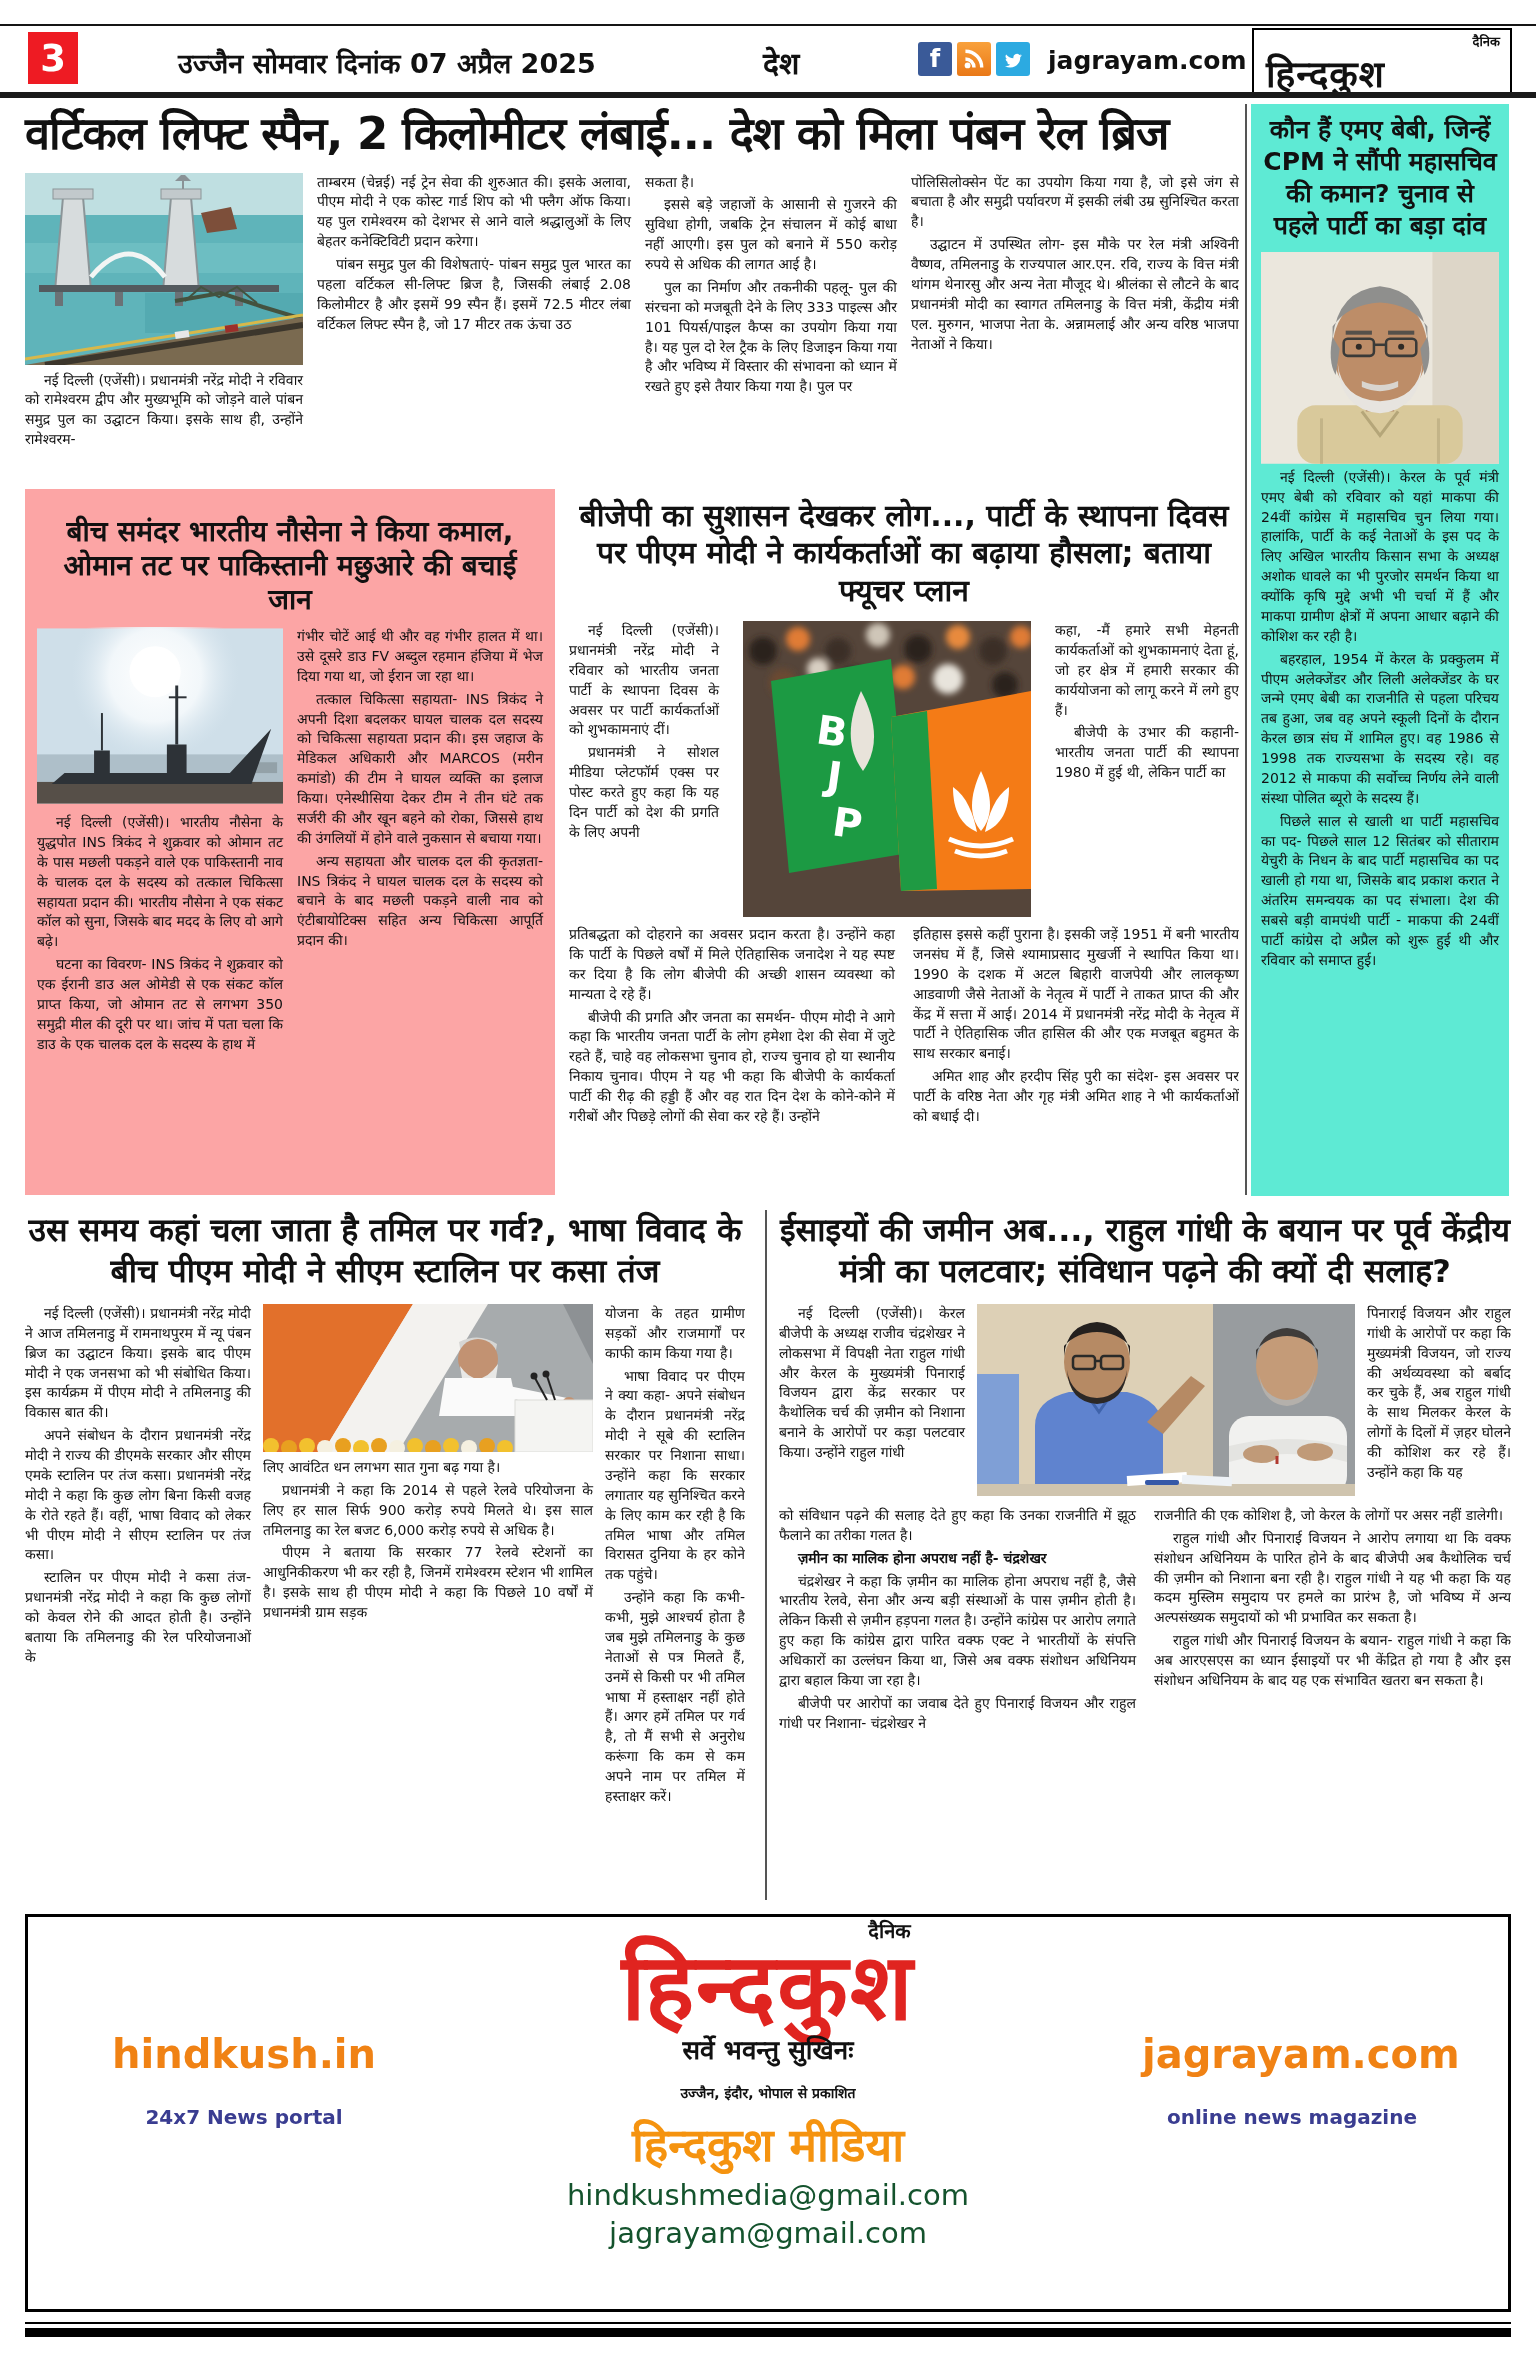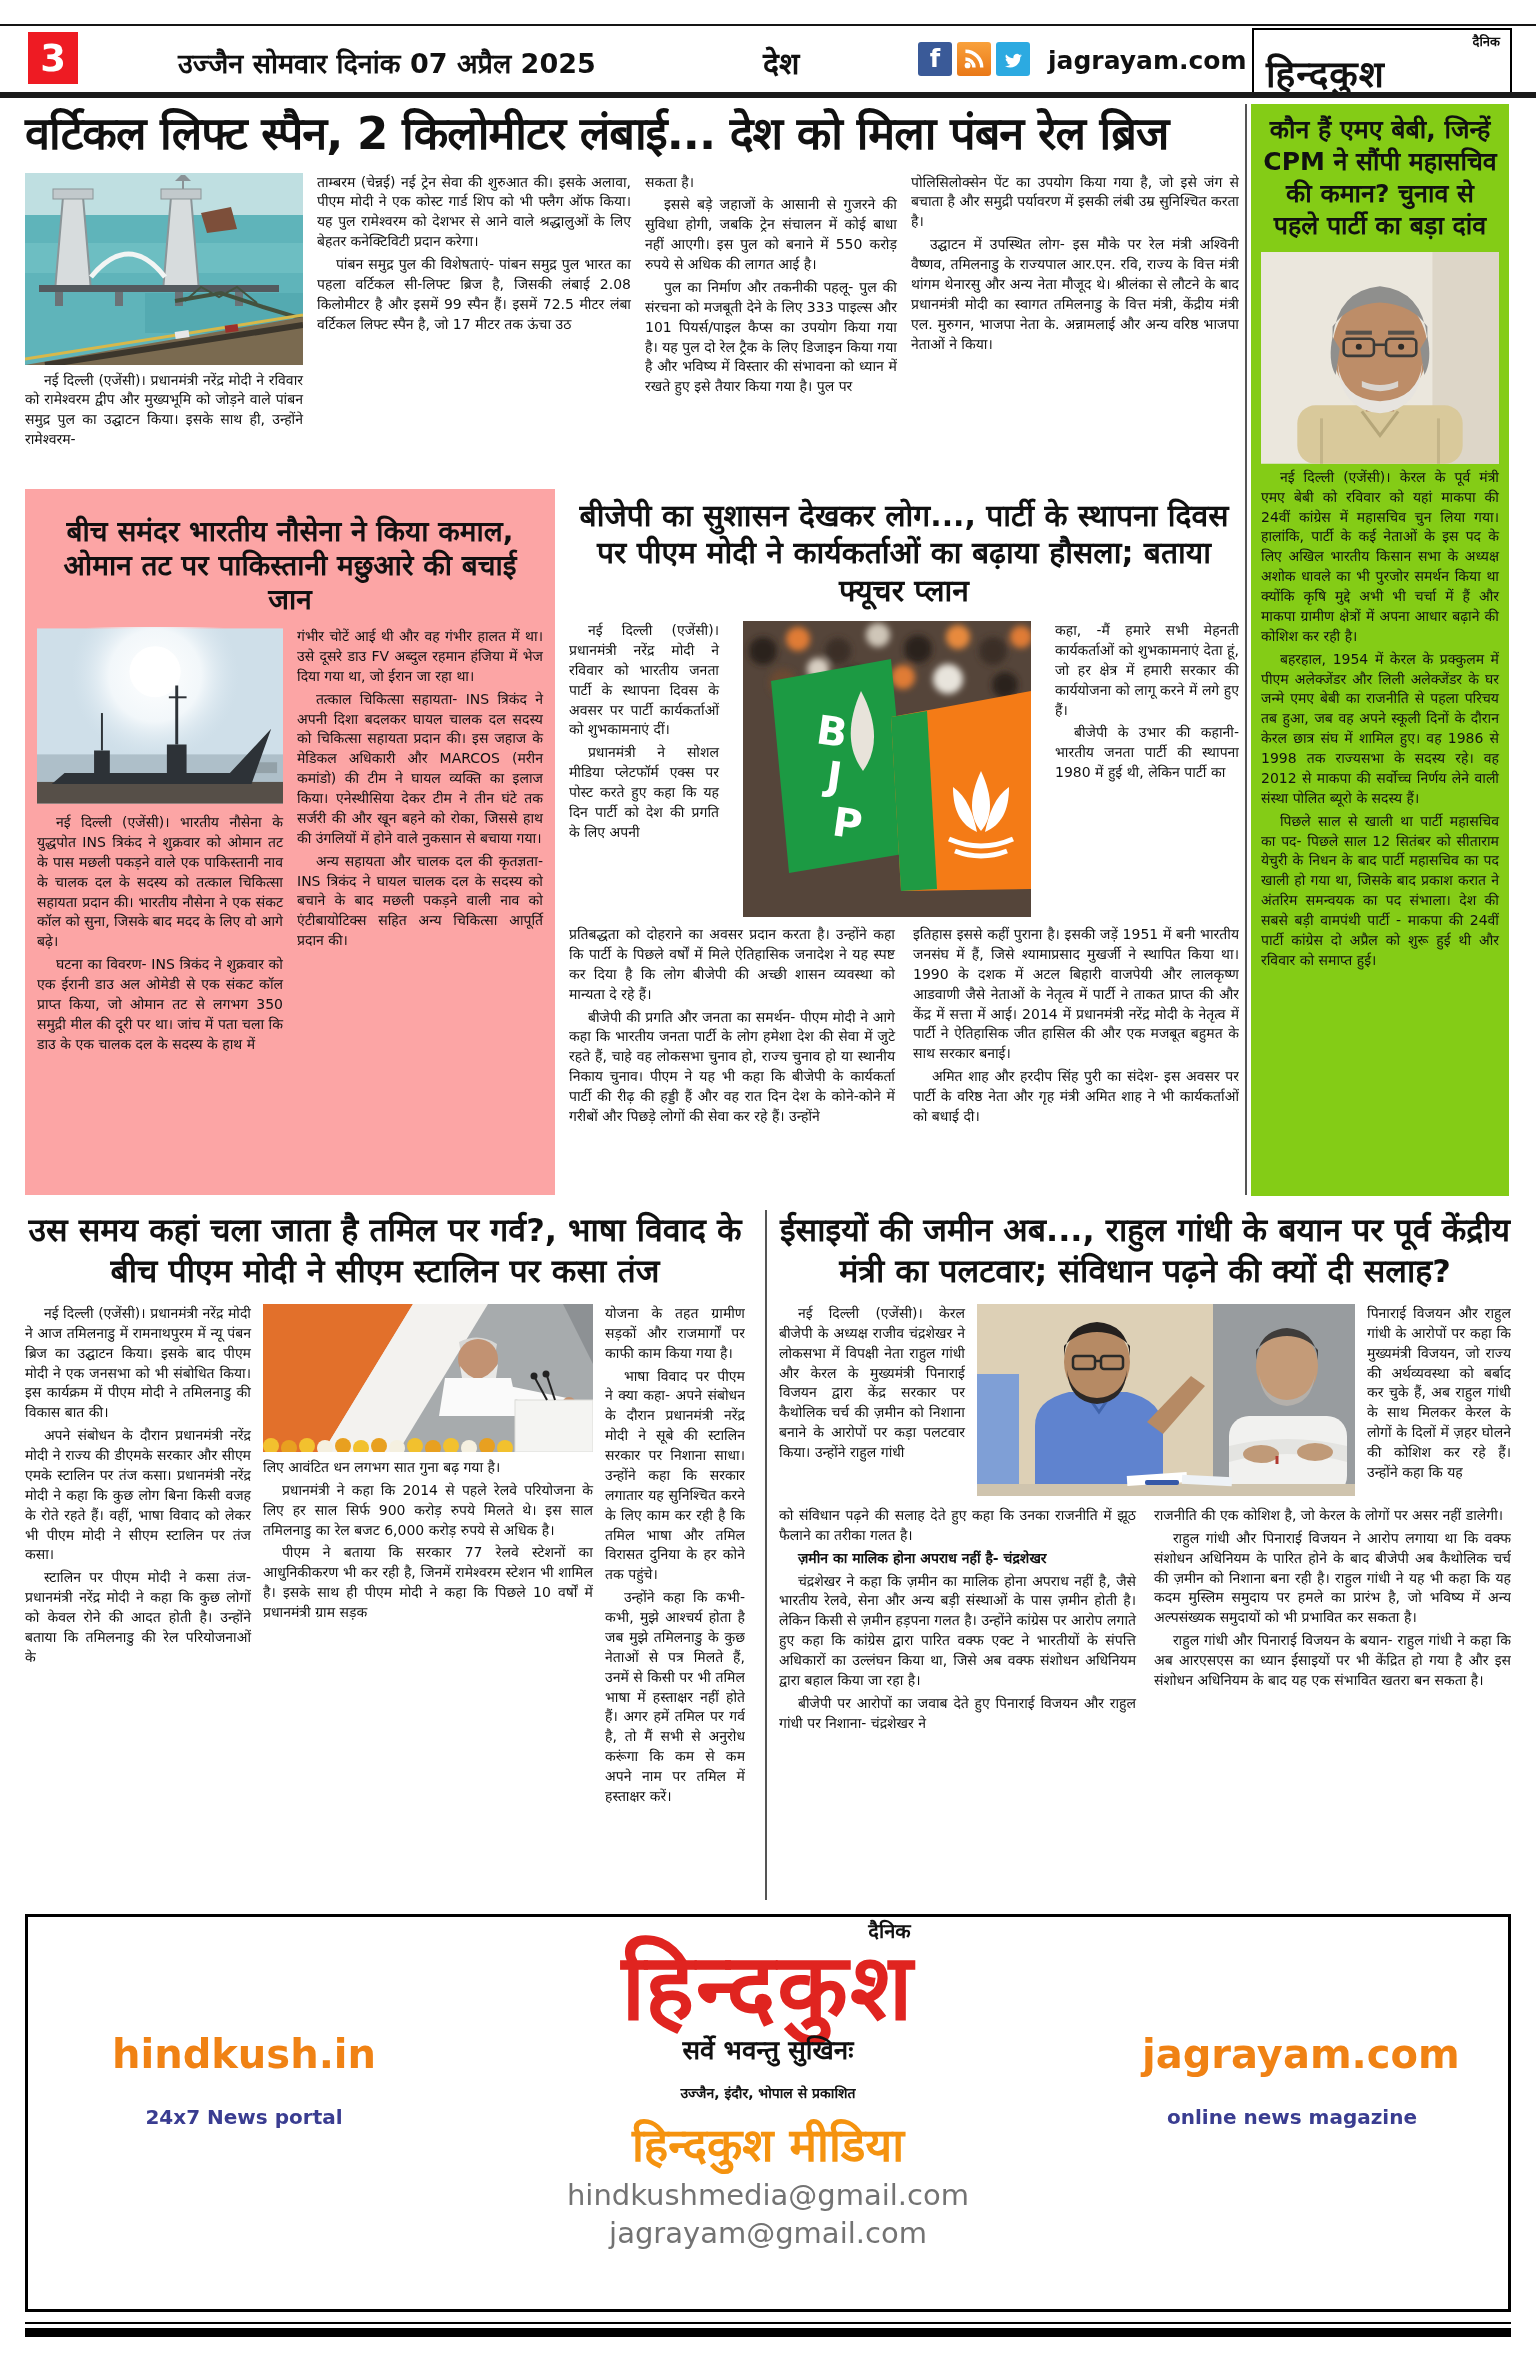--- a/index.html
+++ b/index.html
@@ -18,21 +18,21 @@
       color:#fff;font-weight:bold;font-size:24px;line-height:1}
   .sq.fb{background:#3a5a98}.sq.rss{background:linear-gradient(180deg,#f9a13b,#e97817)}.sq.tw{background:#2caae1}
   .website{position:absolute;left:1020px;top:16px;font-size:25px;font-weight:700}
   .masthead-box{position:absolute;right:0;top:-2px;width:256px;height:64px;border:2px solid #000;background:#fff}
   .masthead-small{position:absolute;right:10px;top:2px;font-size:13px;font-weight:700}
   .masthead-main{position:absolute;left:12px;top:17px;font-size:37px;font-weight:900;letter-spacing:1px}
   
   .content{position:absolute;top:104px;left:25px;width:1486px}
   .top-flex{display:flex;align-items:flex-start}
   .main-left{width:1222px;padding-right:6px;border-right:2px solid #555;box-sizing:border-box}
-  .yellow-col{width:258px;margin-left:4px;background:#84cc16;padding:8px 10px;box-sizing:border-box;
+  .yellow-col{width:258px;margin-left:4px;background:#5eead4;padding:8px 10px;box-sizing:border-box;
               height:1092px;overflow:hidden}
   .yellow-col h3{font-size:25px;line-height:1.28;text-align:center;font-weight:800;margin:2px 0 10px}
   h1.headline1{font-size:45px;line-height:1.08;font-weight:800;margin:6px 0 14px;letter-spacing:-1px}
   h2{font-weight:800}
   p.body{font-size:14px;line-height:1.42;text-align:justify;margin:0 0 3px;text-indent:1.35em}
   p.body.noind{text-indent:0}
   p.subhead{font-weight:800;text-indent:1.35em}
   
   .art1-body{display:flex;gap:14px;height:294px;overflow:hidden}
   .a1c1{width:278px;flex-shrink:0}
@@ -77,21 +77,21 @@
   .f-dainik{text-align:right;font-size:20px;font-weight:800;margin-right:4px;color:#111}
   .f-logo{color:#e02420;font-size:92px;font-weight:900;line-height:1.02;letter-spacing:2px}
   .f-row{display:flex;justify-content:space-between;align-items:flex-start;padding:0 66px;margin-top:-4px}
   .f-side{width:300px;text-align:center}
   .f-site{color:#f08214;font-size:40px;font-weight:800}
   .f-tag{color:#3a3d91;font-size:20px;font-weight:700;margin-top:28px}
   .f-center{flex:1}
   .f-motto{font-size:26px;font-weight:800}
   .f-pub{font-size:14px;font-weight:700;margin-top:16px}
   .f-media{color:#f5930f;font-size:46px;font-weight:900;margin-top:10px}
-  .f-email{font-size:29px;margin-top:4px;color:#737373}
+  .f-email{font-size:29px;margin-top:4px;color:#14532d}
   .end-hair{margin-top:10px;height:2px;background:#000}
   .end-bar{margin-top:4px;height:9px;background:#000}
 </style>
 </head>
 <body>
 
 <div class="page">
   <div class="hairline-top"></div>
 
   <div class="header">

